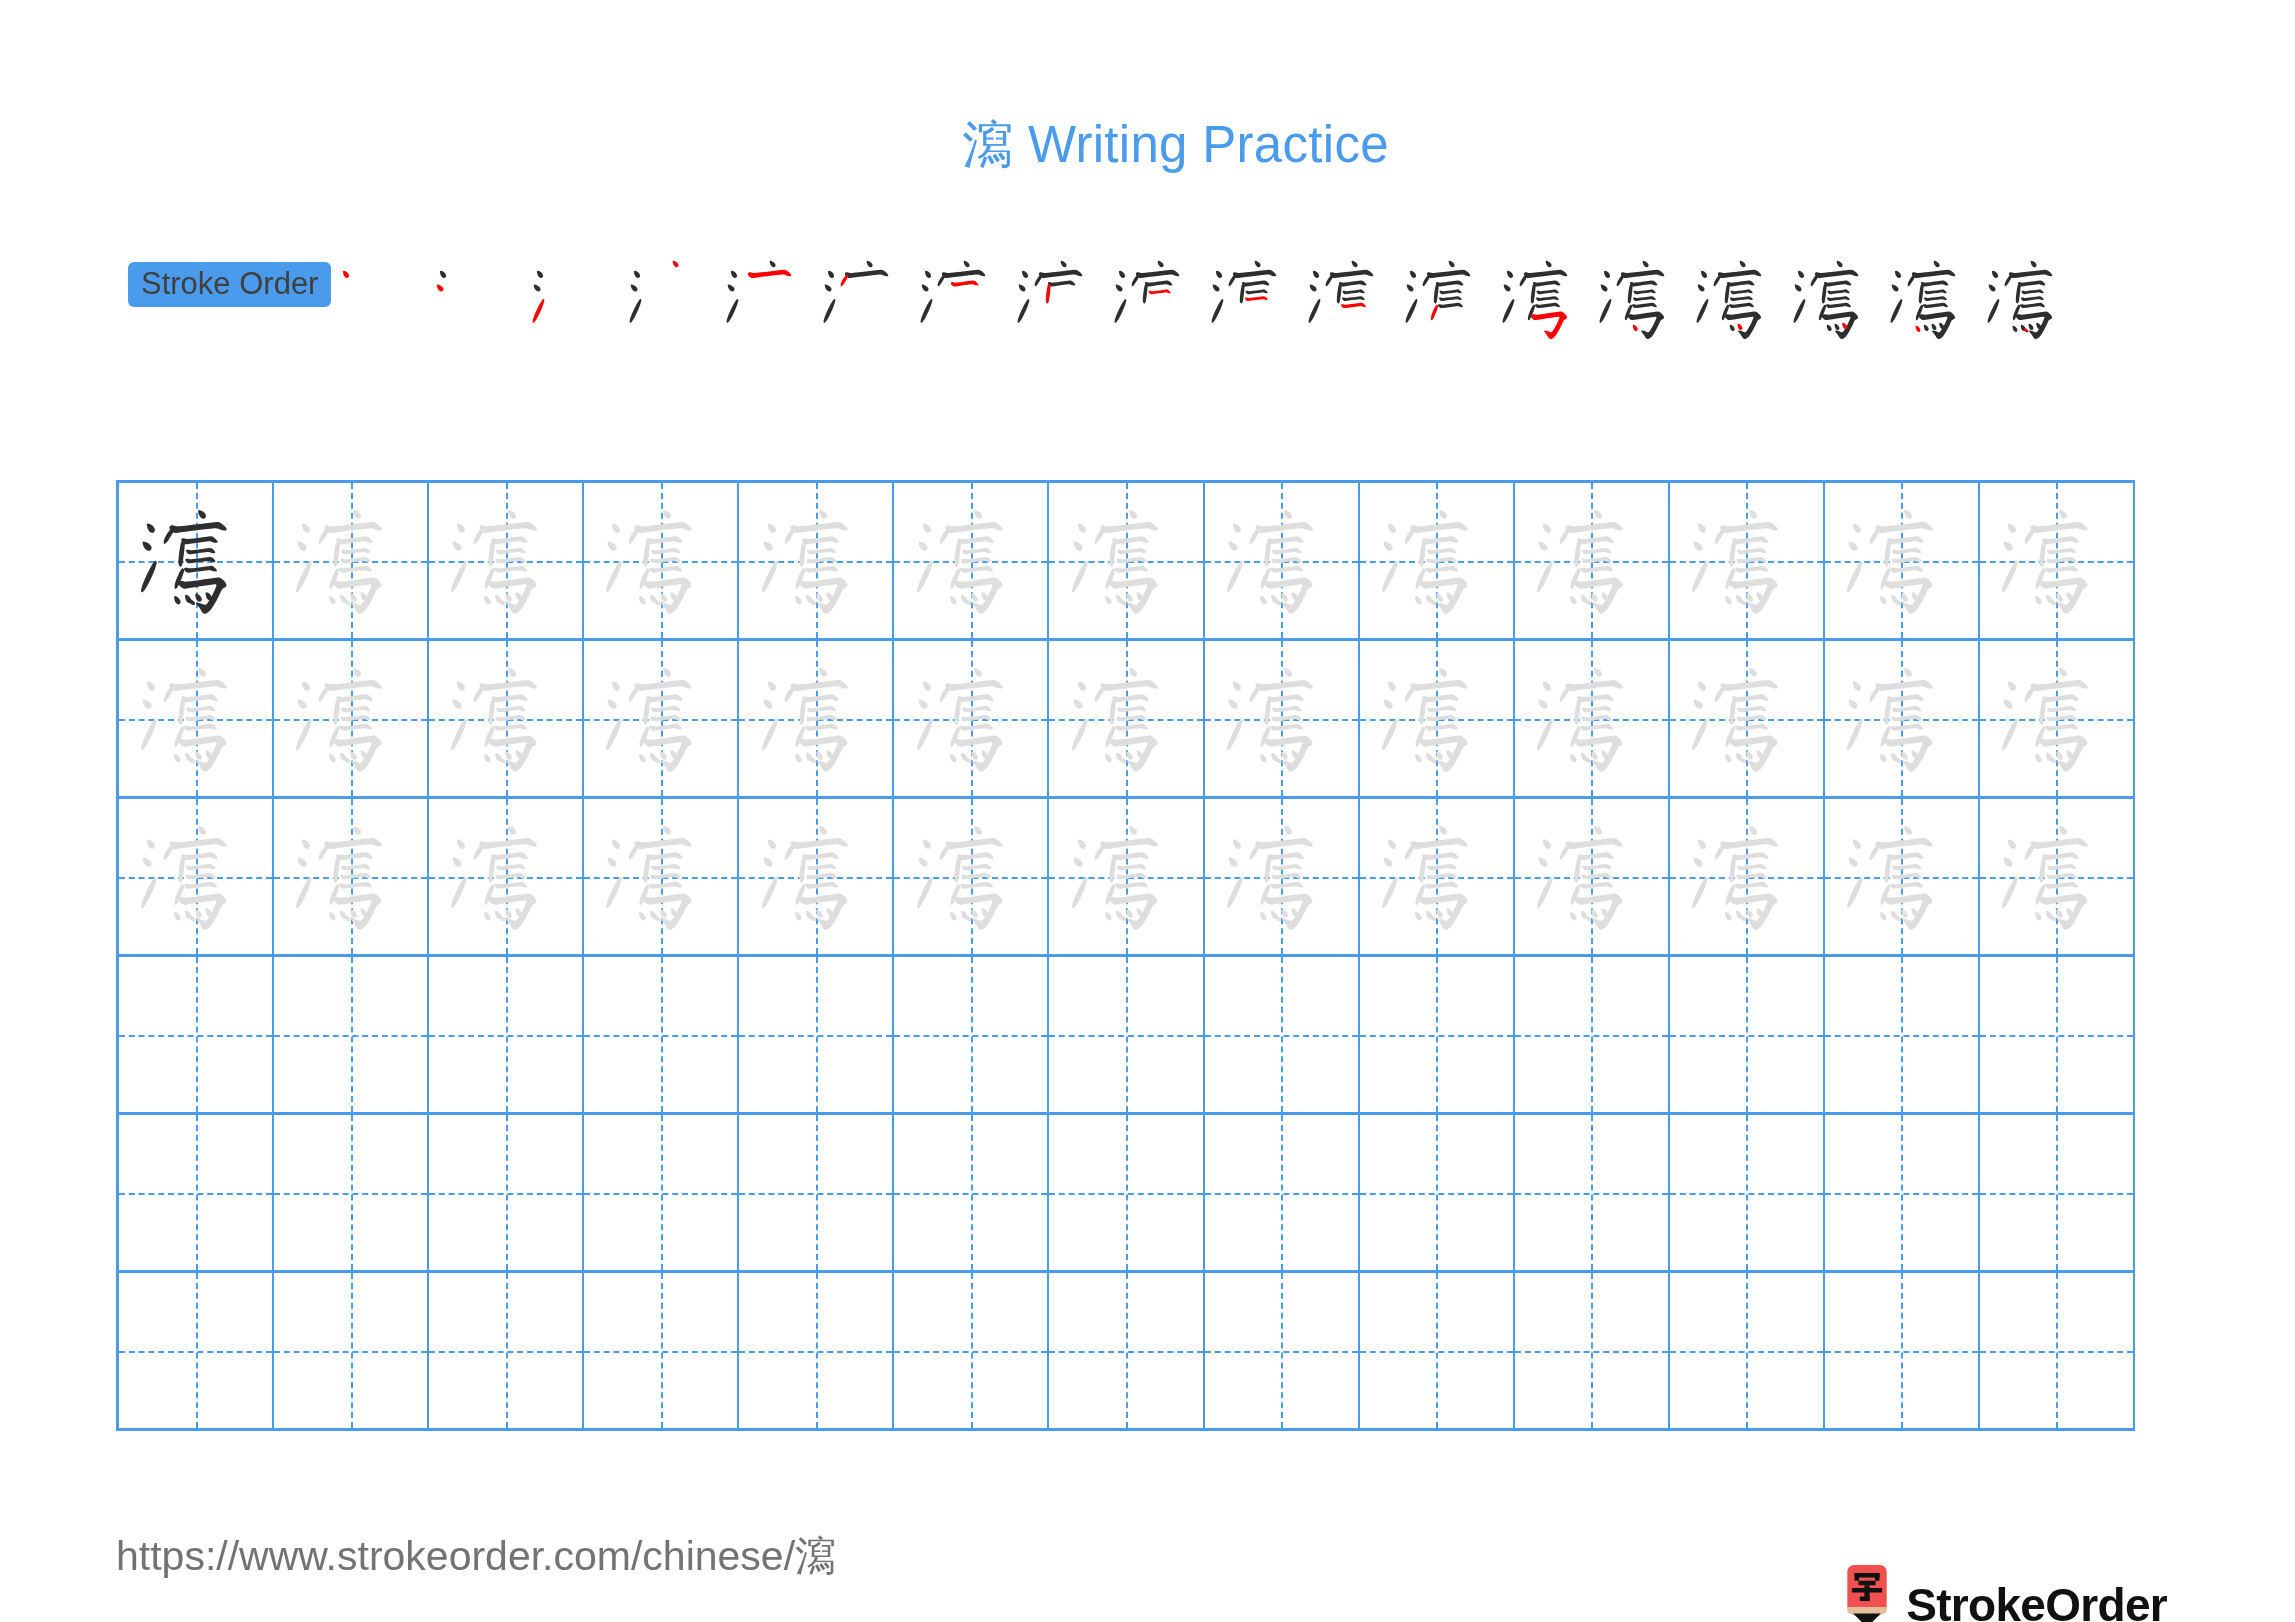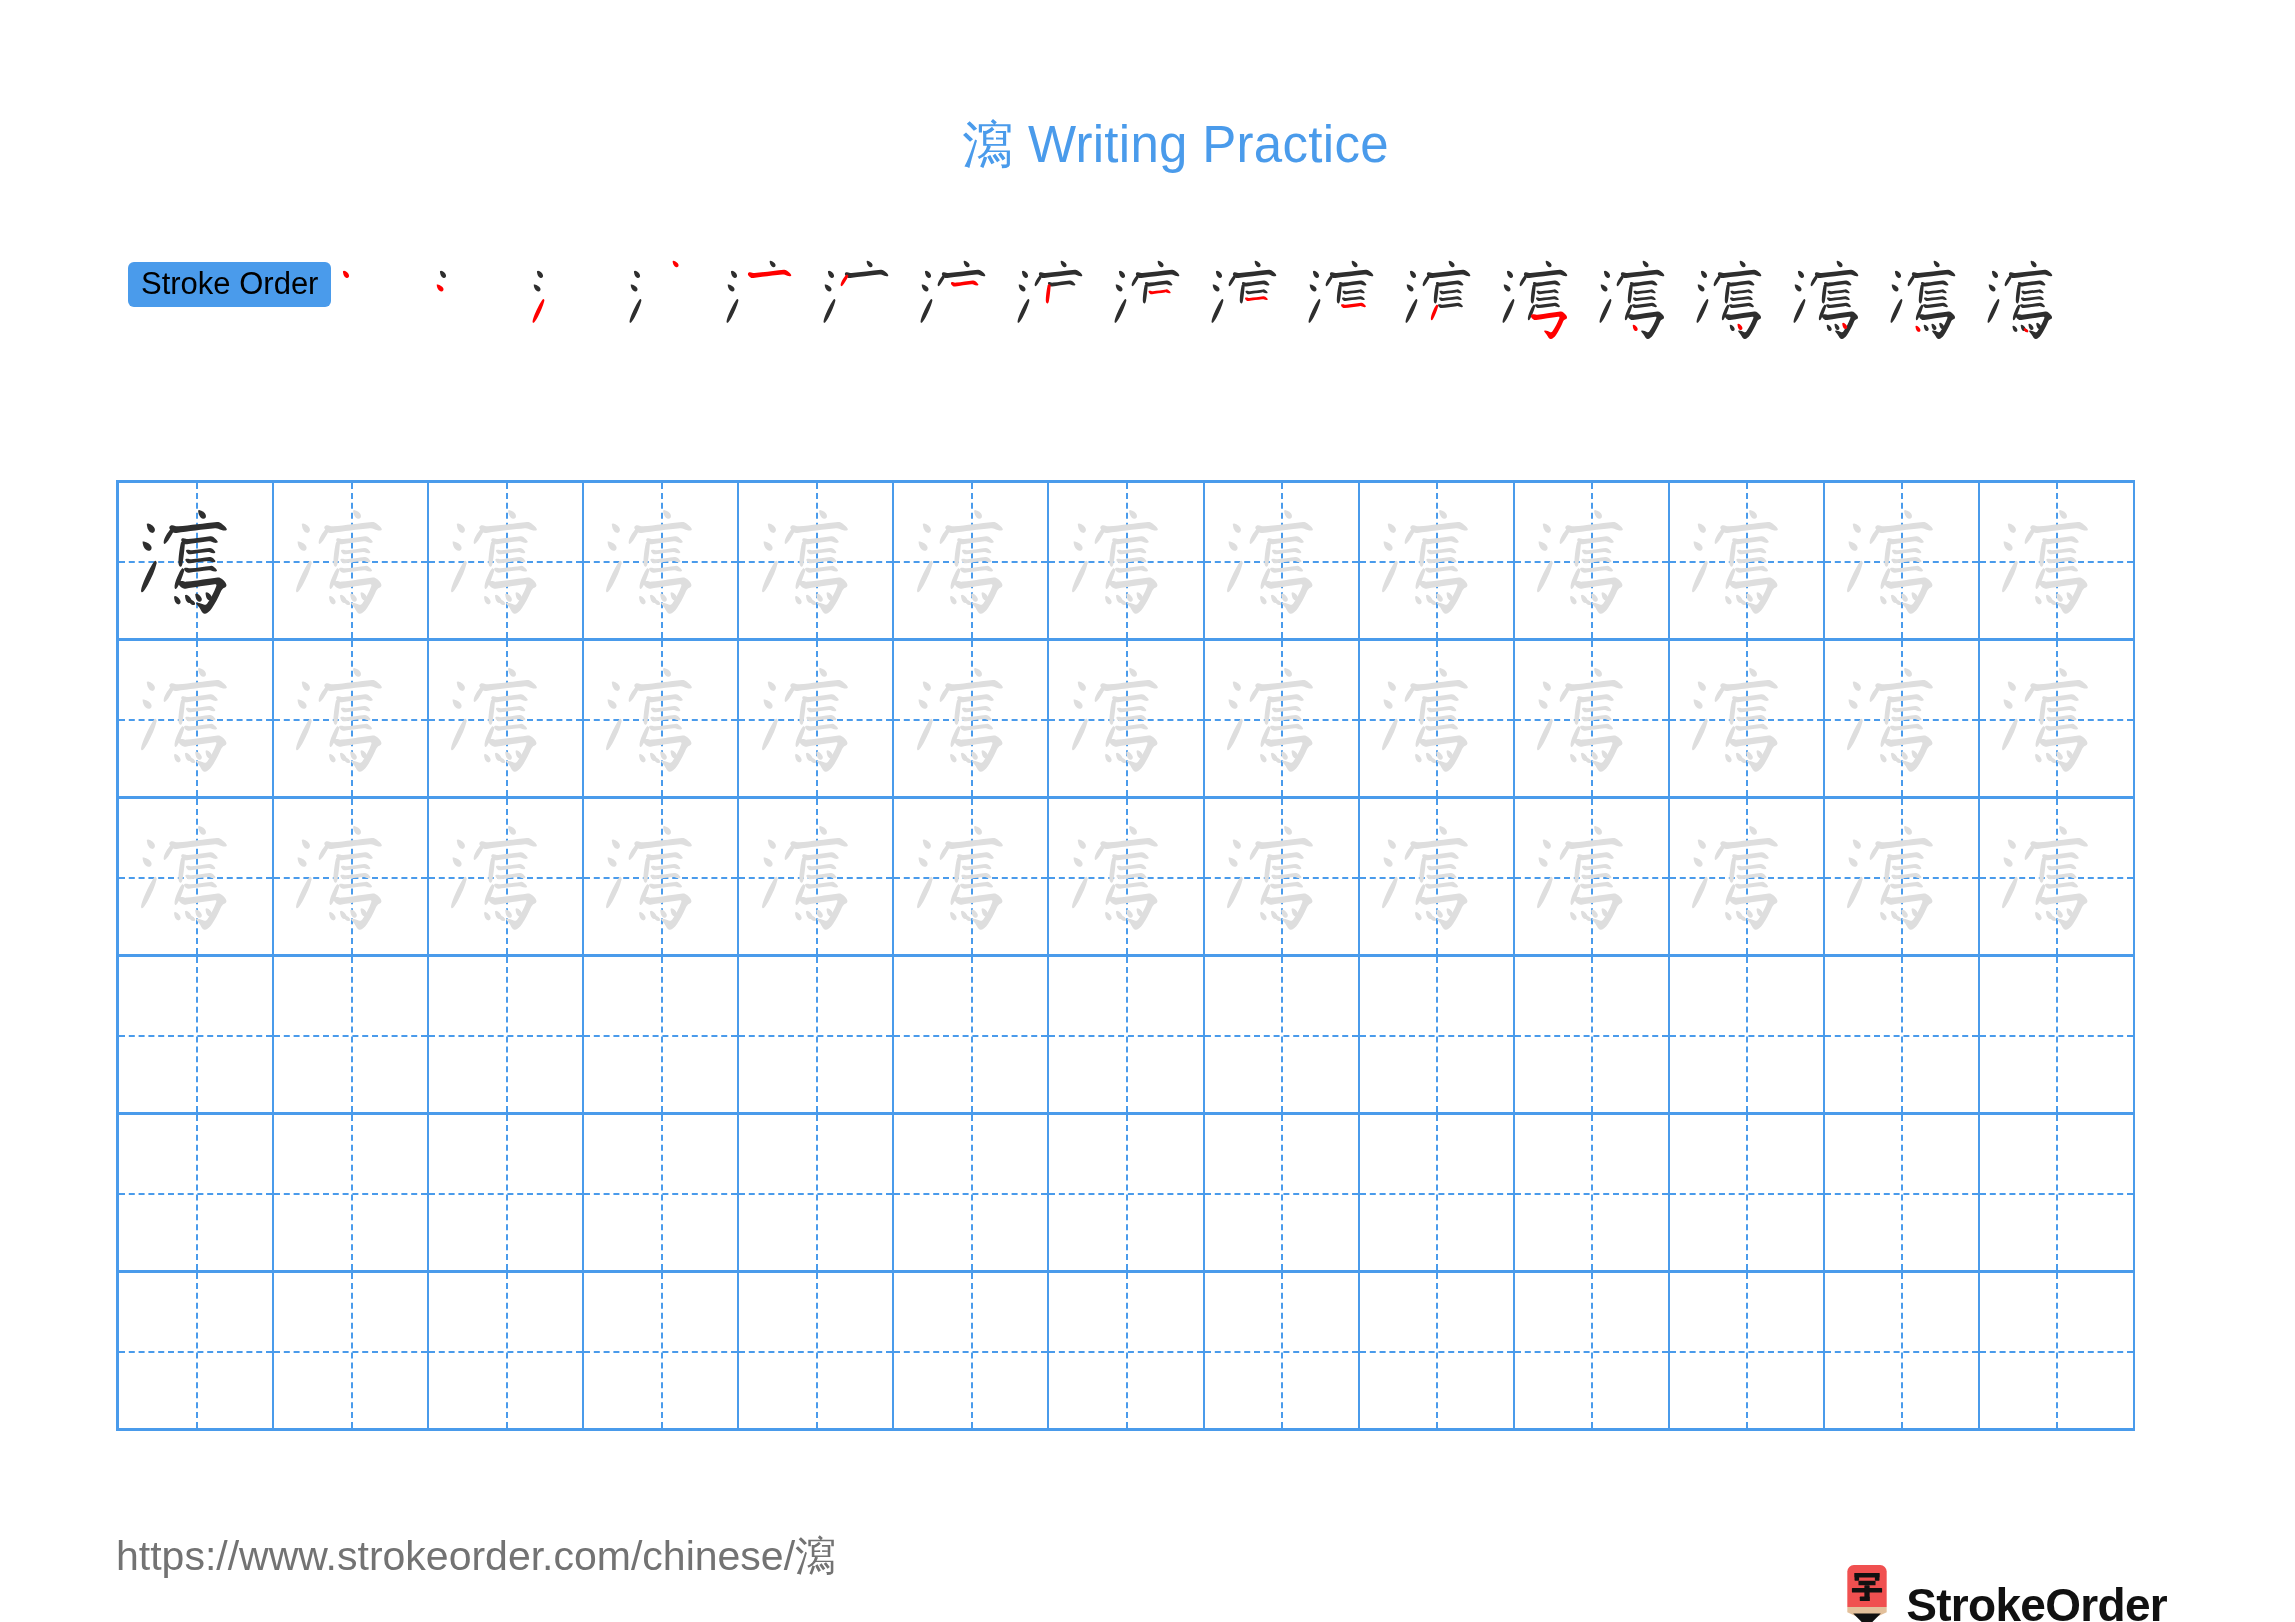--- a/index.html
+++ b/index.html
@@ -36,21 +36,21 @@
   
   .stroke-section {
     position: absolute;
     top: 250px;
     left: 128px;
     width: 2048px;
   }
   .stroke-badge {
     display: inline-block;
     background: #4a9beb;
-    color: #000000;
+    color: #404040;
     border-radius: 5.9px;
     padding: 5.9px 13px 8.5px 13px;
     font-size: 31px;
     line-height: 1;
     vertical-align: top;
     margin-top: 11.8px;
     white-space: nowrap;
   }
   .stroke-strip {
     display: inline;

